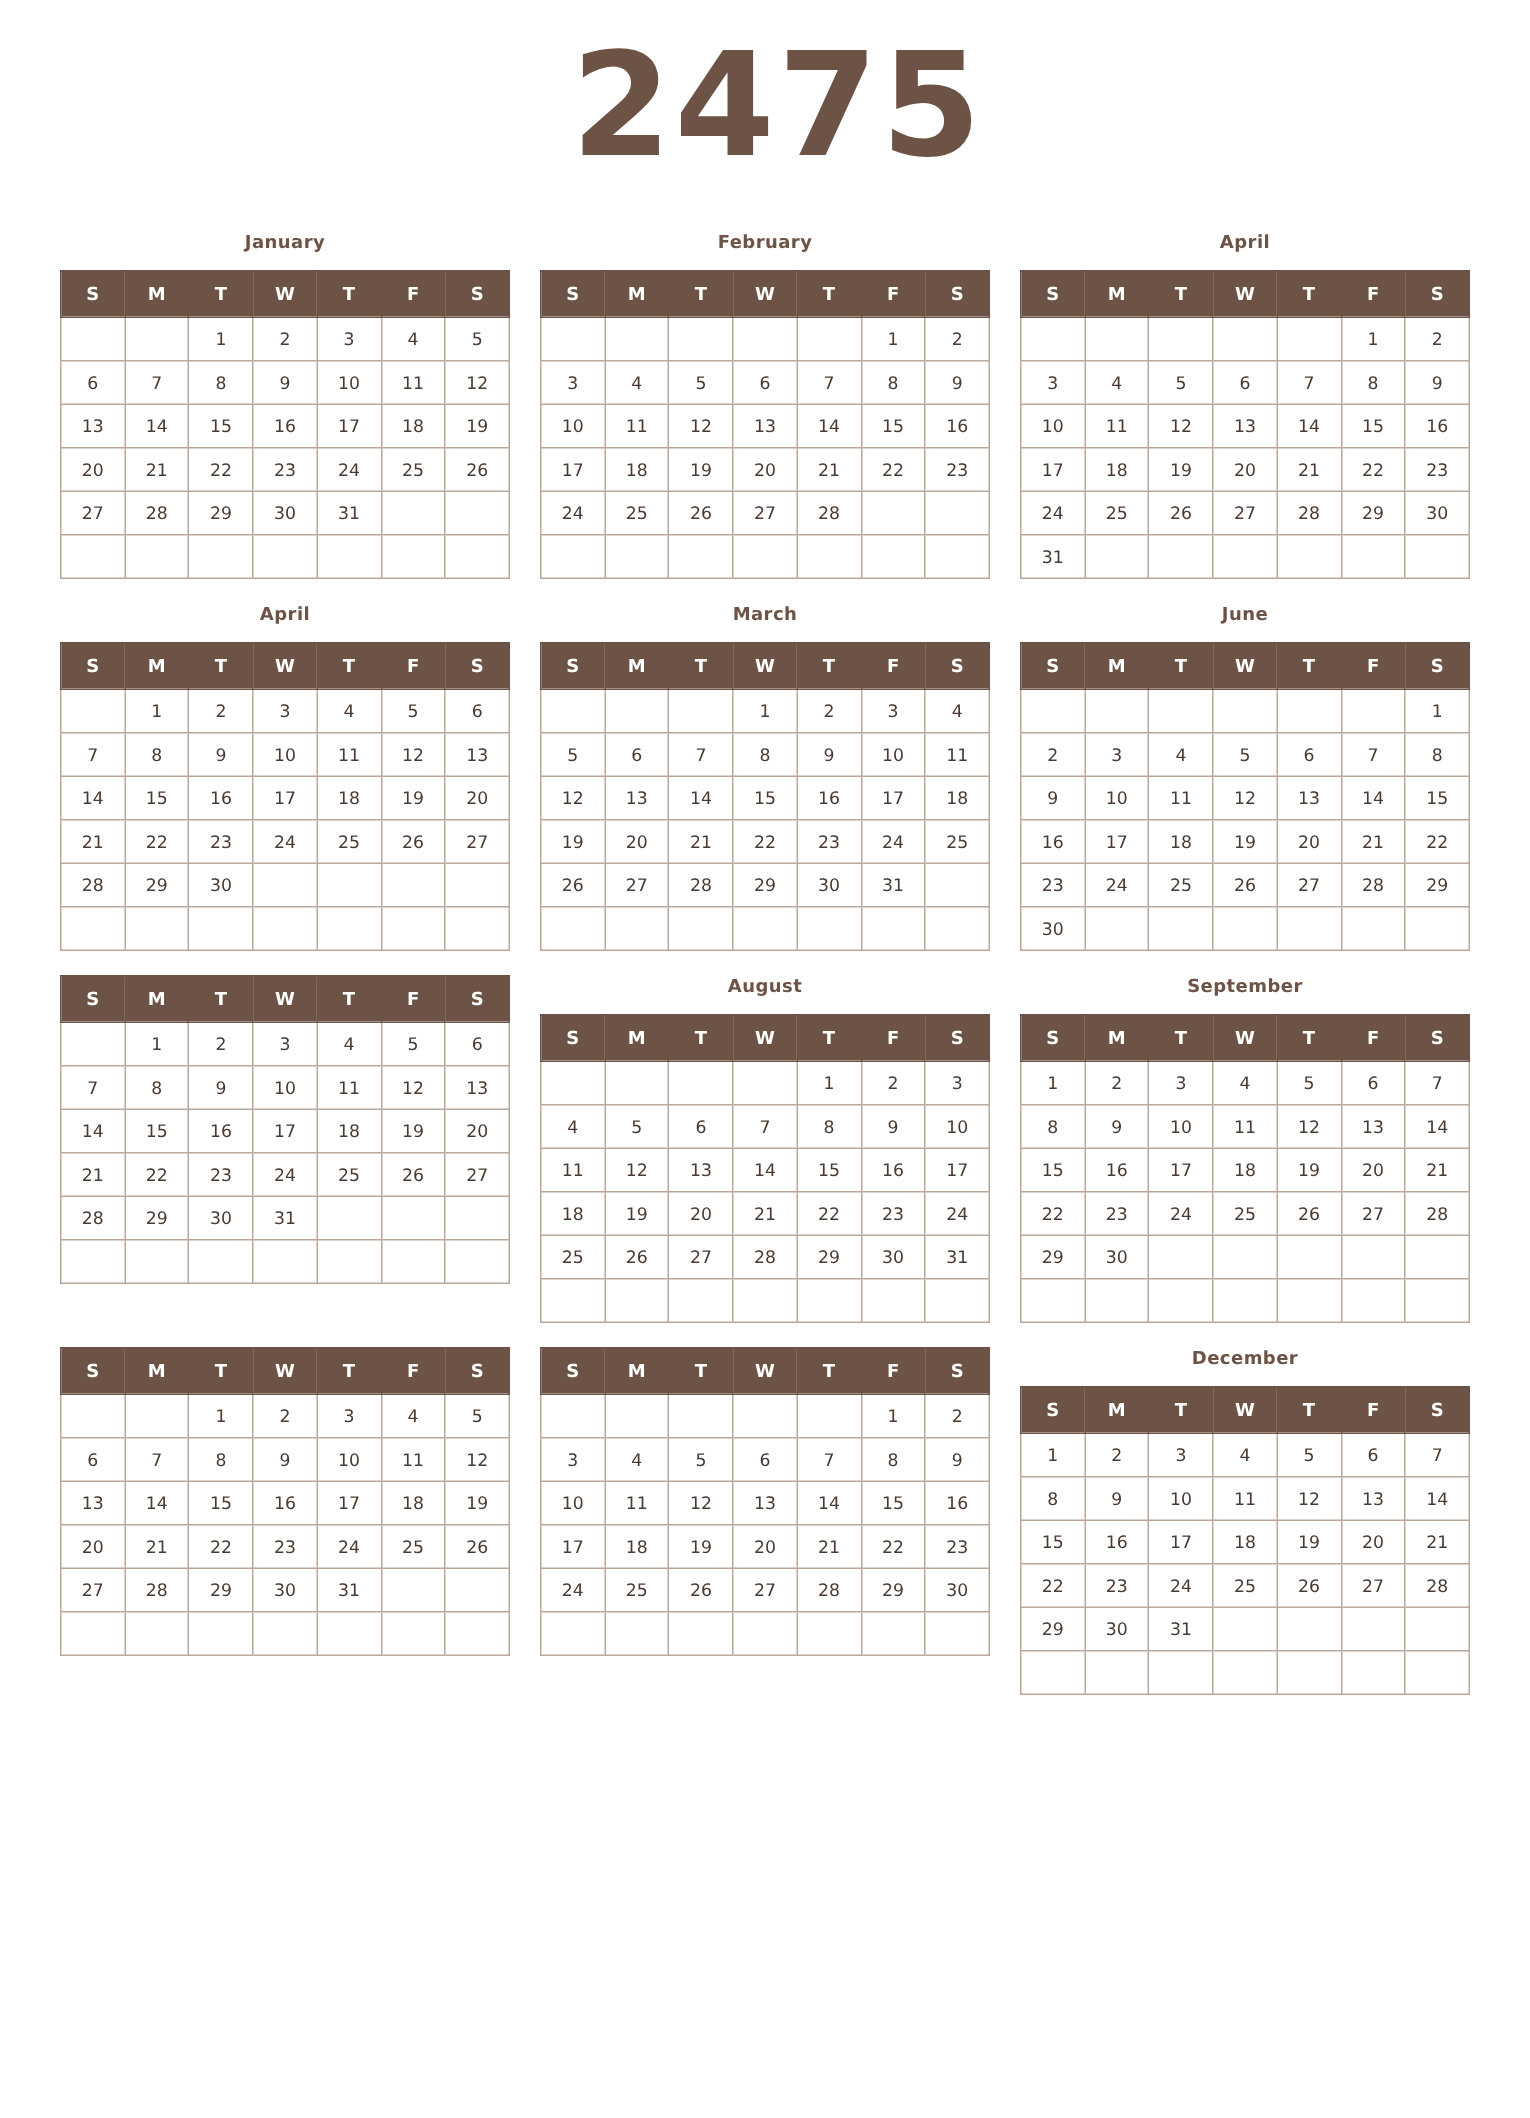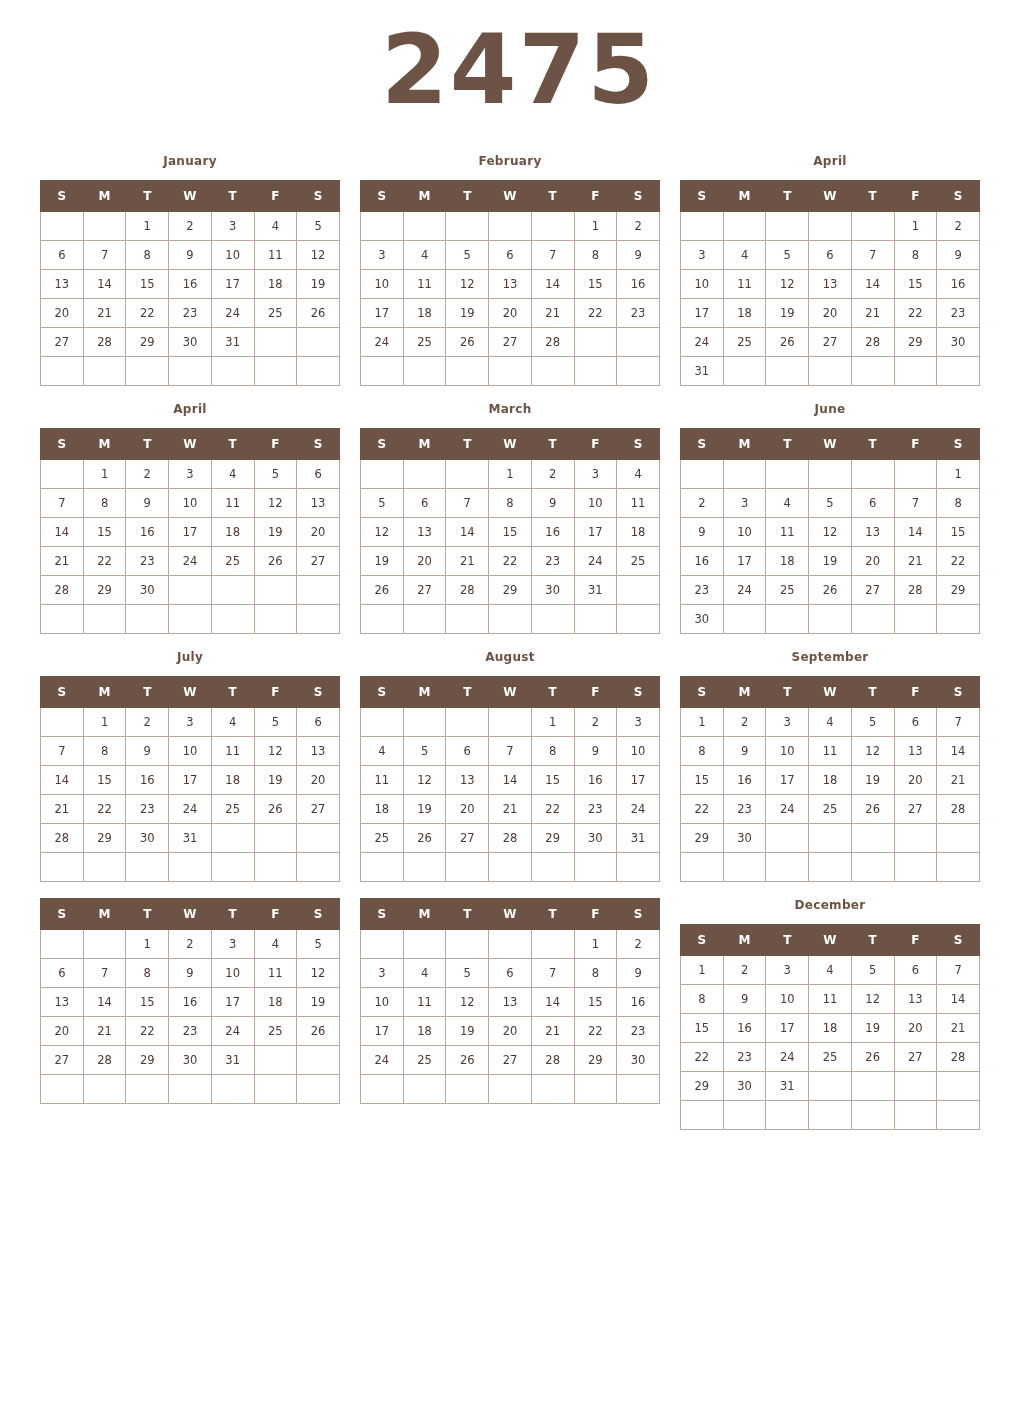--- a/index.html
+++ b/index.html
@@ -512,21 +512,20 @@
               <td class="empty"></td>
               <td class="empty"></td>
               <td class="empty"></td>
               <td class="empty"></td>
               <td class="empty"></td>
             </tr>
           </tbody>
         </table>
       </div>
       <div class="month">
-        <div class="month-name">July</div>
         <table class="cal">
           <thead>
             <tr>
               <th>S</th>
               <th>M</th>
               <th>T</th>
               <th>W</th>
               <th>T</th>
               <th>F</th>
               <th>S</th>

